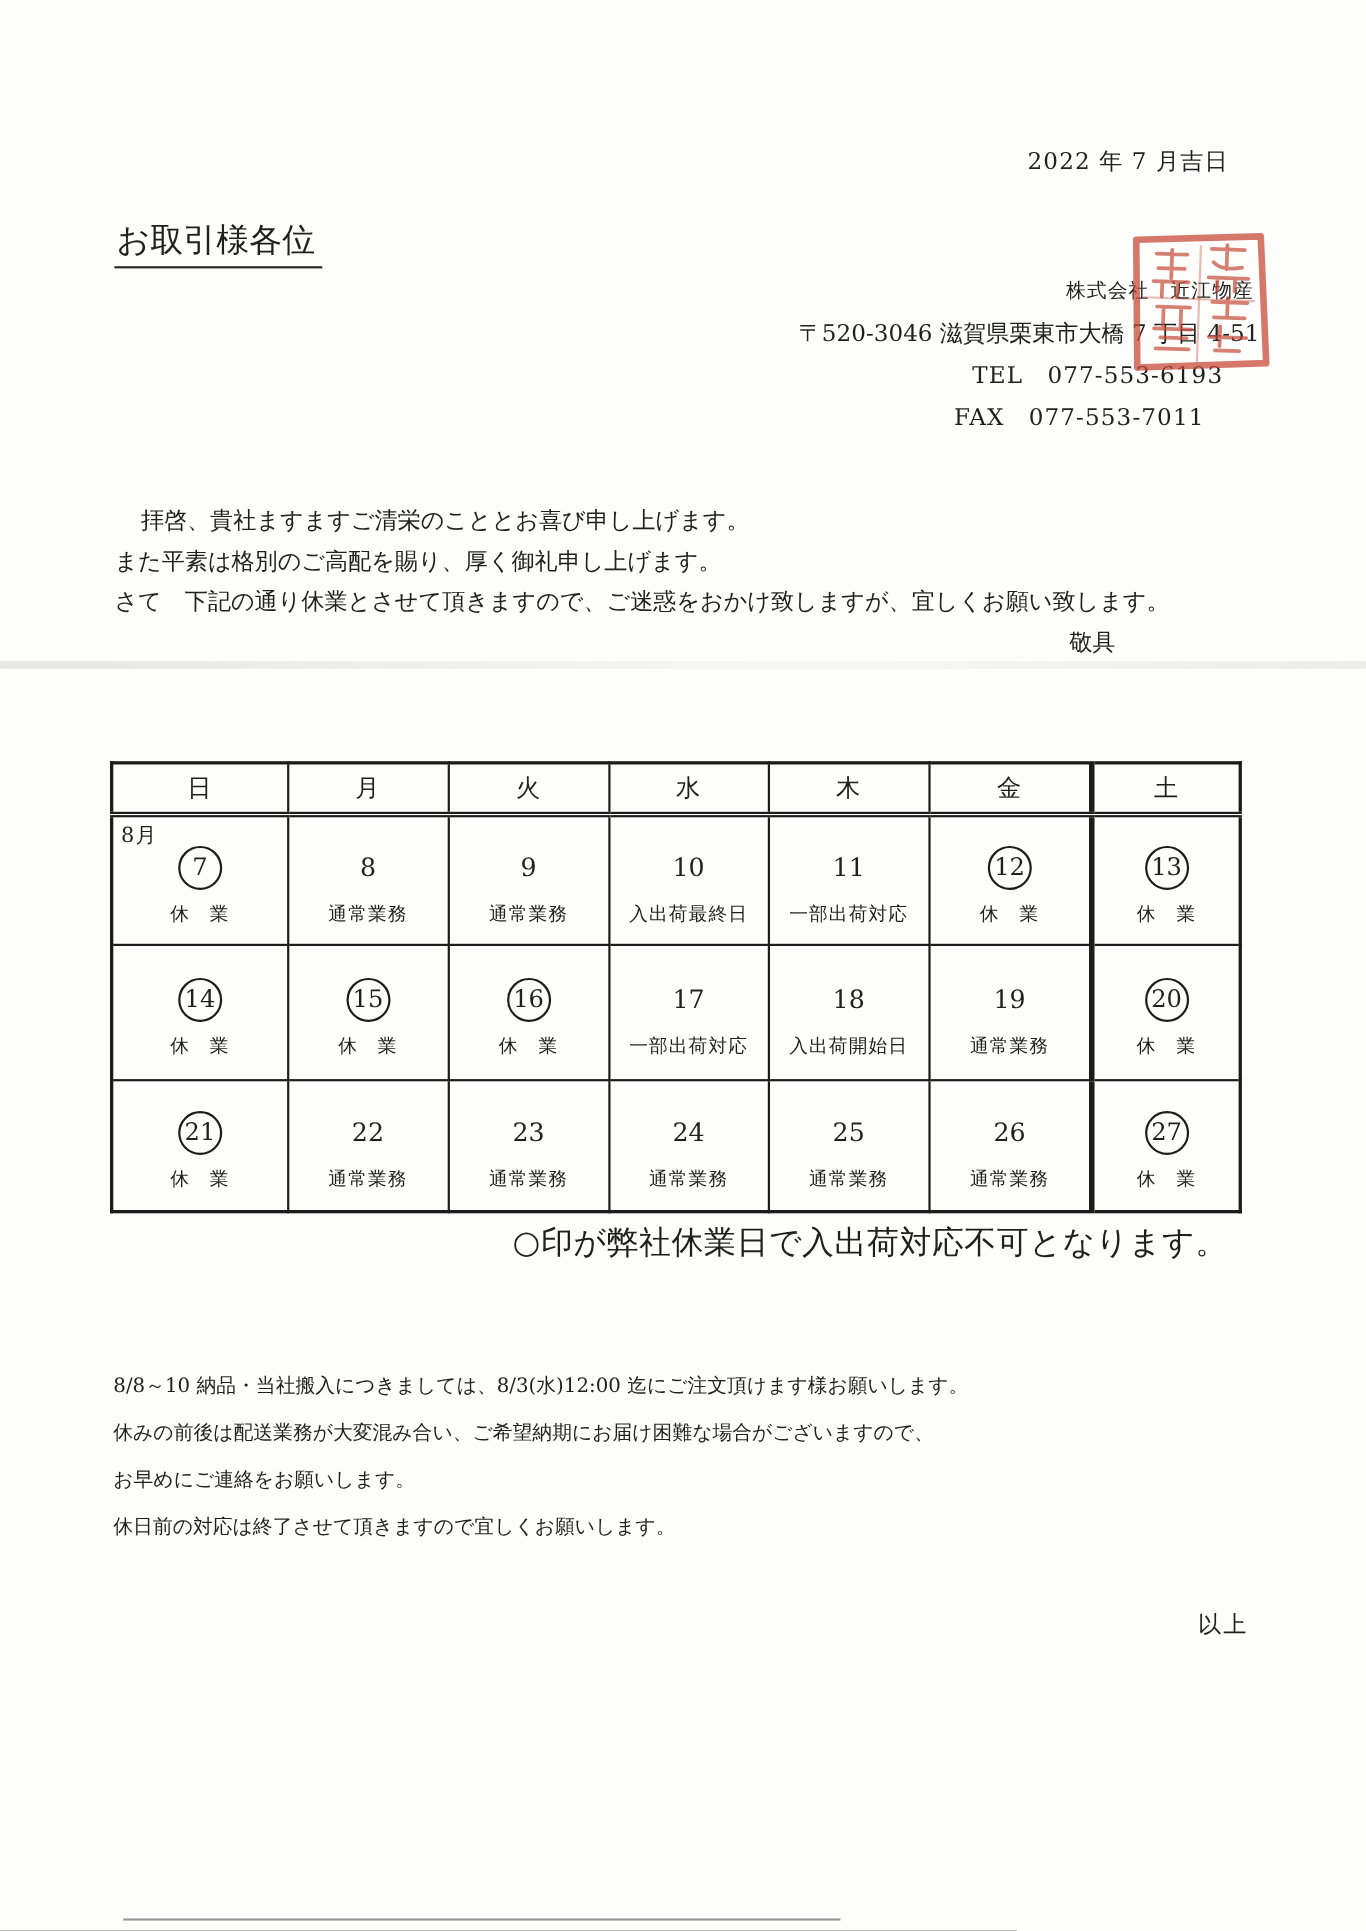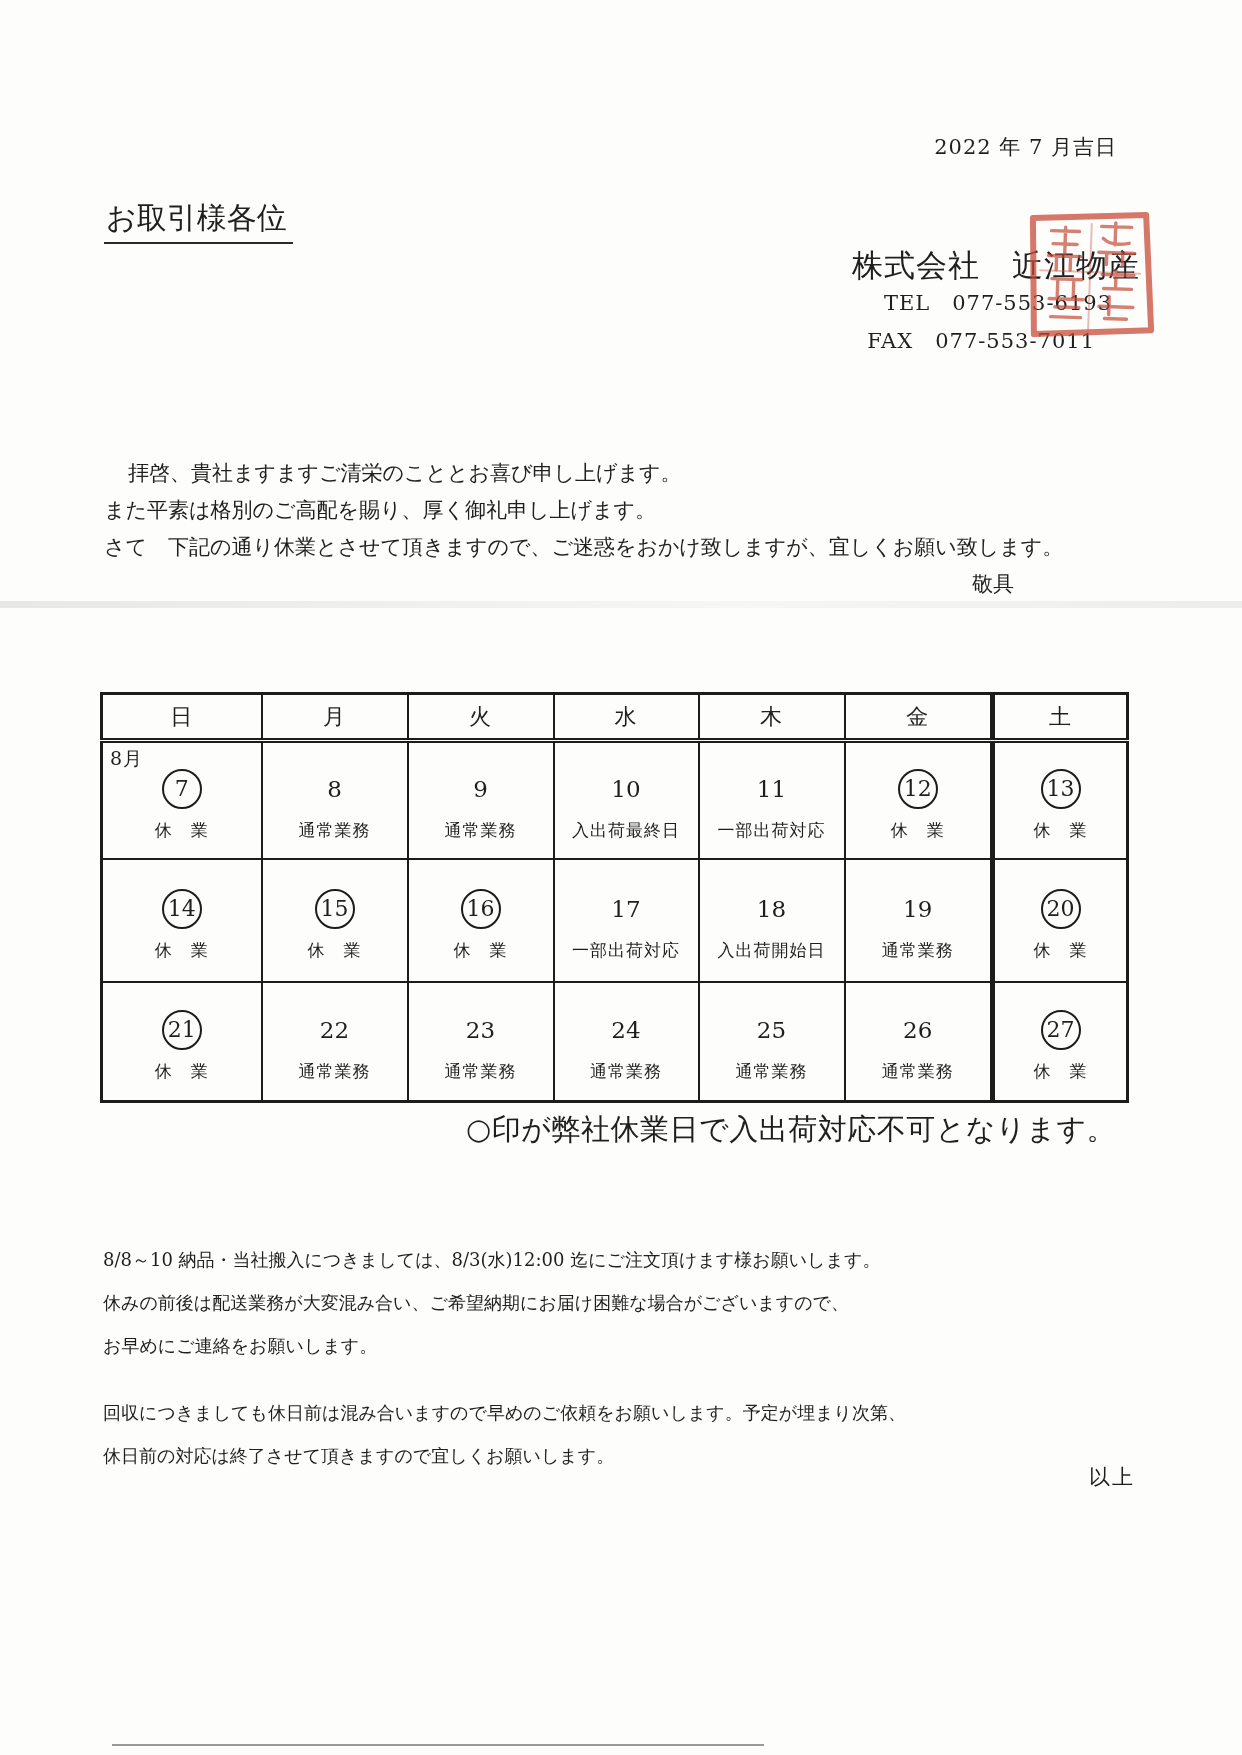--- a/index.html
+++ b/index.html
@@ -12,21 +12,21 @@
     color:#1f1f1f;
     font-family:"DejaVu Serif","Liberation Serif",serif;
     overflow:hidden;
   }
   .abs { position:absolute; }
 
   .date-line { top:133px; right:125px; font-size:21px; letter-spacing:1px; }
   .recipient { top:198px; left:104px; font-size:30px; border-bottom:2px solid #2a2a2a; padding:0 6px 3px 2px; }
 
   .company-block { top:246px; right:97px; text-align:right; line-height:38px; }
-  .company-name { font-size:31px; padding-right:5px; letter-spacing:1px; }
+  .company-name { font-size:18px; padding-right:5px; letter-spacing:1px; }
   .company-address { font-size:21px; padding-right:0; }
   .company-tel { font-size:21px; padding-right:33px; letter-spacing:1px; }
   .company-fax { font-size:21px; padding-right:50px; letter-spacing:1px; }
 
   .doc-title {
     top:391px; left:0; width:1120px; text-align:center;
     font-size:26px; letter-spacing:1px;
     text-decoration:underline;
     text-underline-offset:6px;
     text-decoration-thickness:1.5px;
@@ -89,20 +89,21 @@
 <body>
 
 <div class="page">
 
   <div class="abs date-line">2022 年 7 月吉日</div>
 
   <div class="abs recipient">お取引様各位</div>
 
   <div class="abs company-block">
     <div class="company-name">株式会社　近江物産</div>
+    <div class="company-address">〒520-3046 滋賀県栗東市大橋 7 丁目 4-51</div>
     <div class="company-tel">TEL　077-553-6193</div>
     <div class="company-fax">FAX　077-553-7011</div>
   </div>
 
   <svg class="abs stamp" viewBox="0 0 138 134" xmlns="http://www.w3.org/2000/svg">
     <g fill="none" stroke="#c64937" stroke-linecap="round" stroke-linejoin="round">
       <path d="M9,12 L122,5 L131,120 L14,128 Z" stroke-width="6" opacity="0.9"></path>
       <path d="M28,24 h28 M42,20 v26 M30,37 h24 M26,49 h32 M34,49 v14 M48,51 v12" stroke-width="3.4" opacity="0.85"></path>
       <path d="M78,18 h30 M92,14 v22 M80,30 q8,8 26,4 M76,44 h36 M84,44 v12 M100,44 v12" stroke-width="3.4" opacity="0.85"></path>
       <path d="M30,72 h30 M36,72 v18 M52,72 v18 M28,92 h34 M34,100 h24 M30,110 h30" stroke-width="3.4" opacity="0.85"></path>
@@ -255,21 +256,20 @@
         </tr>
       </tbody>
   </table>
 
   <div class="abs circle-note">○印が弊社休業日で入出荷対応不可となります。</div>
 
   <div class="abs bottom-notes">
     <div>8/8～10 納品・当社搬入につきましては、8/3(水)12:00 迄にご注文頂けます様お願いします。</div>
     <div>休みの前後は配送業務が大変混み合い、ご希望納期にお届け困難な場合がございますので、</div>
     <div>お早めにご連絡をお願いします。</div>
-    <div class="para2">回収につきましても休日前は混み合いますので早めのご依頼をお願いします。予定が埋まり次第、</div>
     <div>休日前の対応は終了させて頂きますので宜しくお願いします。</div>
   </div>
 
   <div class="abs closing">以上</div>
 
   <div class="abs scan-bottom-line"></div>
 
 </div>
 
 </body></html>

